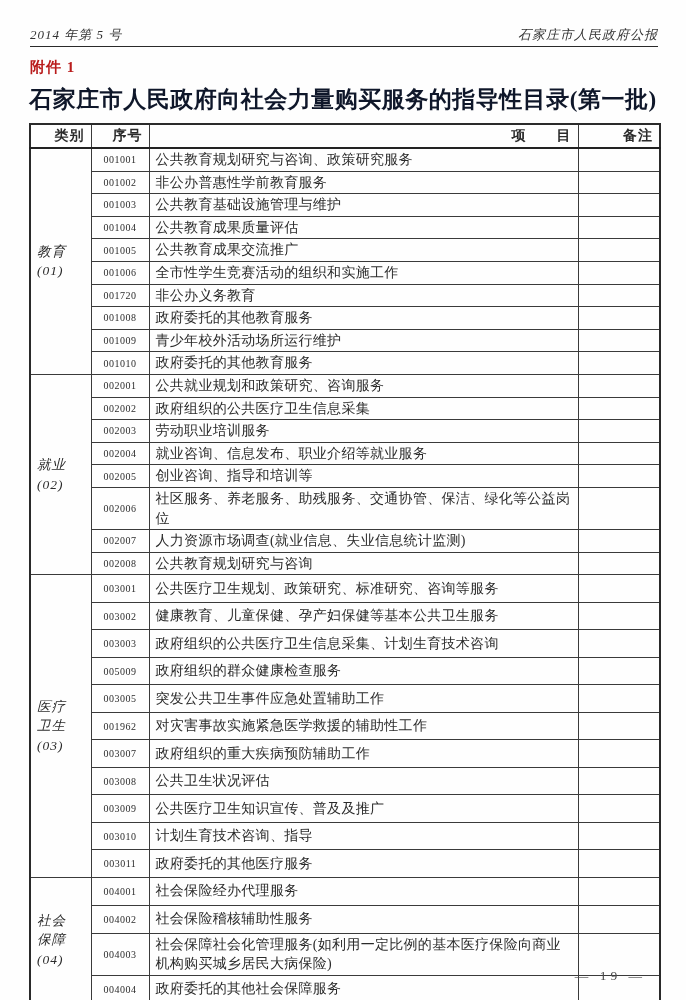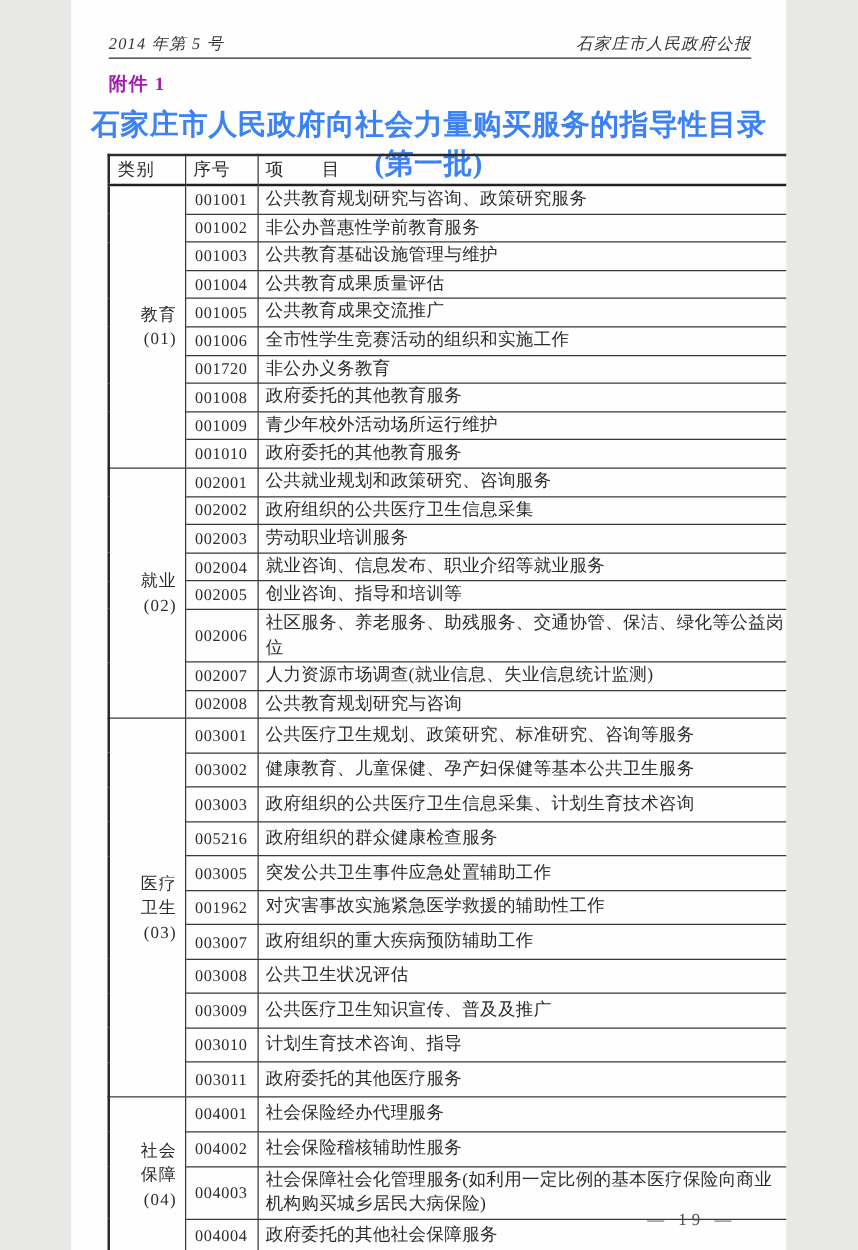--- a/index.html
+++ b/index.html
@@ -1,42 +1,42 @@
 <!DOCTYPE html>
 <html><head>
 <meta charset="utf-8">
 <style>
   html,body{margin:0;padding:0;background:#e8e8e6;}
   .page{
     position:relative;
-    width:572px;height:1000px;
+    width:686px;height:1000px;
     margin:0 auto;
     background:#fefefe;
     font-family:"Liberation Serif","DejaVu Serif",serif;
     color:#262626;
     box-sizing:border-box;
     overflow:hidden;
   }
   .header-row{
     position:absolute;left:30px;right:28px;top:26px;
     display:flex;justify-content:space-between;align-items:flex-end;
     font-size:13px;font-style:italic;letter-spacing:1px;color:#333;
   }
   .header-rule{
     position:absolute;left:30px;right:28px;top:46px;
     border-top:1.5px solid #2a2a2a;
   }
   .attachment{
     position:absolute;left:30px;top:58px;
-    font-size:15px;font-weight:bold;letter-spacing:1px;color:#a21caf;
+    font-size:15px;font-weight:bold;letter-spacing:1px;color:#b91c1c;
   }
   .doc-title{
     position:absolute;left:0;right:0;top:84px;margin:0;
     text-align:center;
-    font-size:23px;font-weight:bold;letter-spacing:0.5px;color:#3b82f6;
+    font-size:23px;font-weight:bold;letter-spacing:0.5px;color:#0f172a;
   }
   table.catalog{
     position:absolute;left:29px;top:123px;
     width:630px;
     border-collapse:collapse;
     table-layout:fixed;
     font-size:14px;
   }
   table.catalog col.c-cat{width:61px;}
   table.catalog col.c-no{width:58px;}
@@ -45,35 +45,36 @@
   table.catalog th,table.catalog td{
     border:1px solid #3a3a3a;
     padding:1px 6px;
     color:#2b2b2b;
     vertical-align:middle;
     box-sizing:border-box;
   }
   table.catalog{border:2px solid #2a2a2a;}
   table.catalog thead th{
     height:24px;
-    font-weight:normal;
+    font-weight:bold;
     font-size:14px;
-    text-align:left;
+    text-align:right;
     letter-spacing:1px;
     border-bottom:2.5px solid #222;
   }
   td.cat{
-    text-align:right;
+    text-align:left;
     letter-spacing:1px;
     line-height:1.45;
     font-size:13.5px;
+    font-style:italic;
   }
   td.no{
     text-align:center;
-    font-size:13px;
+    font-size:10px;
     letter-spacing:0.5px;
     color:#333;
   }
   td.item{
     text-align:left;
     padding-left:9px;
     letter-spacing:0.3px;
     line-height:1.4;
   }
   td.rem{}
@@ -230,21 +231,21 @@
           <td class="no">003002</td>
           <td class="item">健康教育、儿童保健、孕产妇保健等基本公共卫生服务</td>
           <td class="rem"></td>
         </tr>
         <tr class="sec-2">
           <td class="no">003003</td>
           <td class="item">政府组织的公共医疗卫生信息采集、计划生育技术咨询</td>
           <td class="rem"></td>
         </tr>
         <tr class="sec-2">
-          <td class="no">005216</td>
+          <td class="no">005009</td>
           <td class="item">政府组织的群众健康检查服务</td>
           <td class="rem"></td>
         </tr>
         <tr class="sec-2">
           <td class="no">003005</td>
           <td class="item">突发公共卫生事件应急处置辅助工作</td>
           <td class="rem"></td>
         </tr>
         <tr class="sec-2">
           <td class="no">001962</td>

